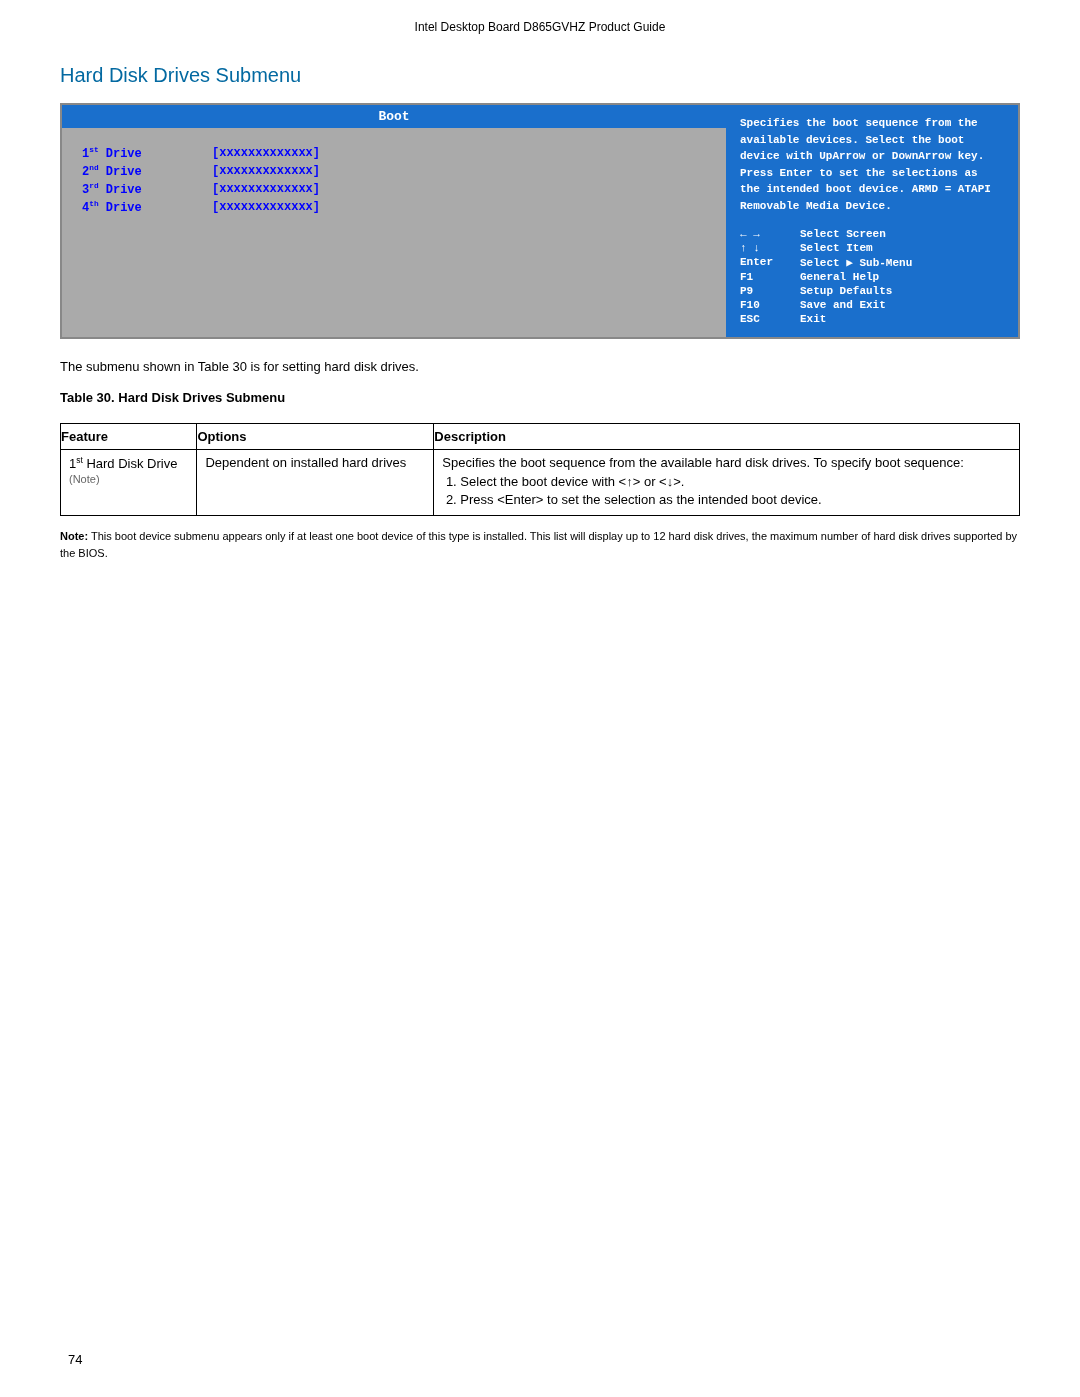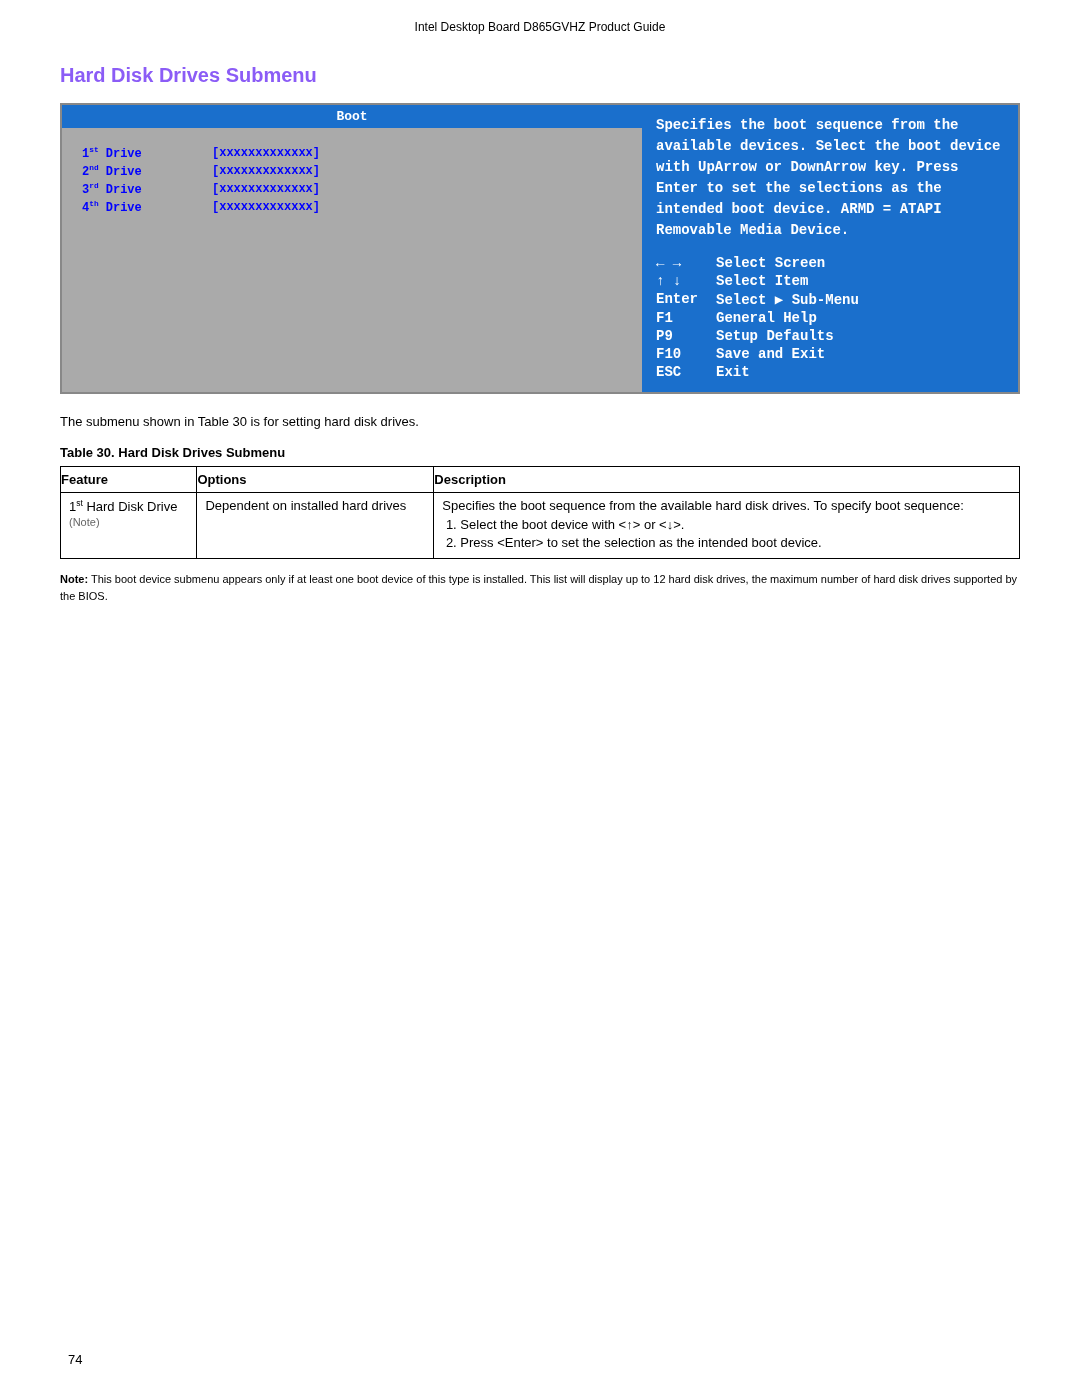--- a/index.html
+++ b/index.html
@@ -13,23 +13,23 @@
       padding: 20px 60px 40px 60px;
     }
     .page-header {
       text-align: center;
       font-weight: normal;
       font-size: 12px;
       margin-bottom: 30px;
       color: #000;
     }
     .section-title {
-      color: #8b5cf6;
+      color: #0369a1;
       font-size: 20px;
-      font-weight: bold;
+      font-weight: normal;
       margin-bottom: 16px;
     }
     
     .bios-screen {
       background: #aaaaaa;
       border: 2px solid #888;
       margin-bottom: 20px;
       display: flex;
       width: 100%;
     }
@@ -63,25 +63,25 @@
       font-weight: bold;
     }
     .drive-value {
       color: #00f;
       font-weight: bold;
     }
     sup {
       font-size: 0.65em;
     }
     .bios-right {
-      width: 376px;
+      width: 292px;
       background: #1a6fcc;
       padding: 10px 14px;
       font-family: 'Courier New', Courier, monospace;
-      font-size: 14px;
+      font-size: 11px;
       color: #fff;
       font-weight: bold;
     }
     .bios-desc-text {
       margin-bottom: 14px;
       line-height: 1.5;
     }
     .bios-keys {
       margin-top: 10px;
     }
@@ -101,21 +101,21 @@
     
     .intro-text {
       font-size: 13px;
       margin-bottom: 16px;
       color: #000;
     }
     
     .table-caption {
       font-size: 13px;
       font-weight: bold;
-      margin-bottom: 6px;
+      margin-bottom: 18px;
       color: #000;
     }
     table.main-table {
       width: 100%;
       border-collapse: collapse;
       border: 1px solid #000;
       margin-bottom: 12px;
     }
     table.main-table th {
       background: #fff;

